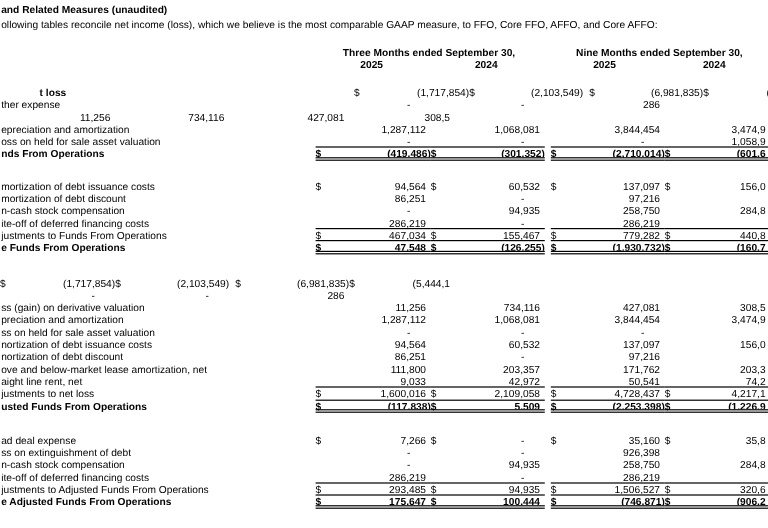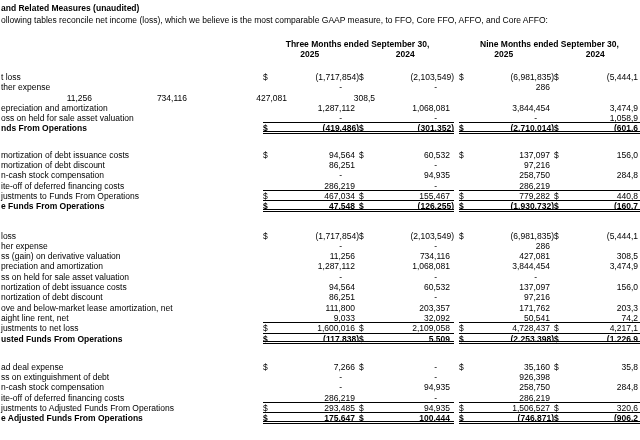--- a/index.html
+++ b/index.html
@@ -30,21 +30,21 @@
   .p2{width:95px;}
   .p3{width:95px;margin-left:5px;}
   .p4{width:88px;}
   .usd{width:11px;flex:none;text-align:left;}
   .amt{flex:1;text-align:right;padding-right:4px;overflow:hidden;}
   .amt.paren{padding-right:0;}
   .amt.dash{padding-right:17px;}
   .u1{border-bottom:1px solid #000;}
   .u2{border-bottom:3px double #000;}
   .row.bold{font-weight:bold;}
-  .row.bold-label .label{font-weight:normal;}
+  .row.bold-label .label{font-weight:bold;margin-left:32px;}
 </style>
 </head>
 <body>
 
 <div class="page">
   <div class="title">and Related Measures (unaudited)</div>
   <div class="subtitle">ollowing tables reconcile net income (loss), which we believe is the most comparable GAAP measure, to FFO, Core FFO, AFFO, and Core AFFO:</div>
 
   <div>
     <div class="thead">
@@ -293,40 +293,38 @@
               <span class="amt paren">(1,930,732)</span>
             </div>
             <div class="pair p4 u2">
               <span class="usd">$</span>
               <span class="amt">(160,7</span>
             </div>
           </div>
         </div>
         <div class="section" style="margin-top: 19px;">
           <div class="row bold-label">
-            <div class="label">loss</div>
             <div class="pair p1">
               <span class="usd">$</span>
               <span class="amt paren">(1,717,854)</span>
             </div>
             <div class="pair p2">
               <span class="usd">$</span>
               <span class="amt paren">(2,103,549)</span>
             </div>
             <div class="pair p3">
               <span class="usd">$</span>
               <span class="amt paren">(6,981,835)</span>
             </div>
             <div class="pair p4">
               <span class="usd">$</span>
               <span class="amt">(5,444,1</span>
             </div>
           </div>
           <div class="row">
-            <div class="label">her expense</div>
             <div class="pair p1">
               <span class="usd"></span>
               <span class="amt dash">-</span>
             </div>
             <div class="pair p2">
               <span class="usd"></span>
               <span class="amt dash">-</span>
             </div>
             <div class="pair p3">
               <span class="usd"></span>
@@ -452,21 +450,21 @@
             </div>
           </div>
           <div class="row">
             <div class="label">aight line rent, net</div>
             <div class="pair p1 u1">
               <span class="usd"></span>
               <span class="amt">9,033</span>
             </div>
             <div class="pair p2 u1">
               <span class="usd"></span>
-              <span class="amt">32,092</span>
+              <span class="amt">42,972</span>
             </div>
             <div class="pair p3 u1">
               <span class="usd"></span>
               <span class="amt">50,541</span>
             </div>
             <div class="pair p4 u1">
               <span class="usd"></span>
               <span class="amt">74,2</span>
             </div>
           </div>

